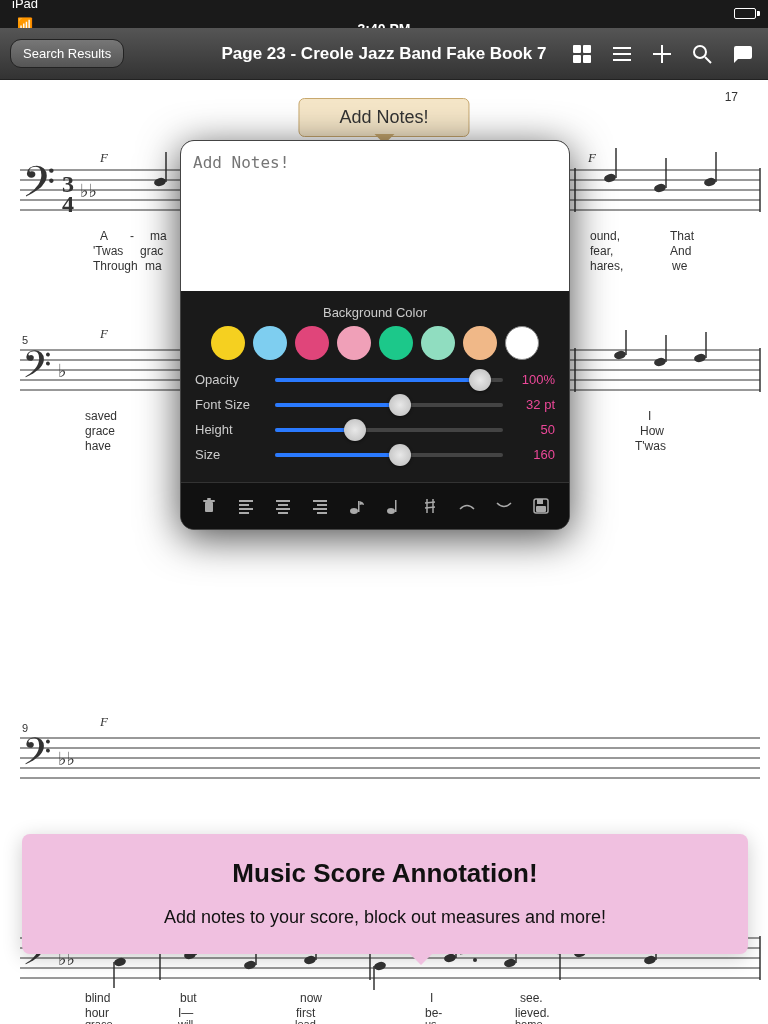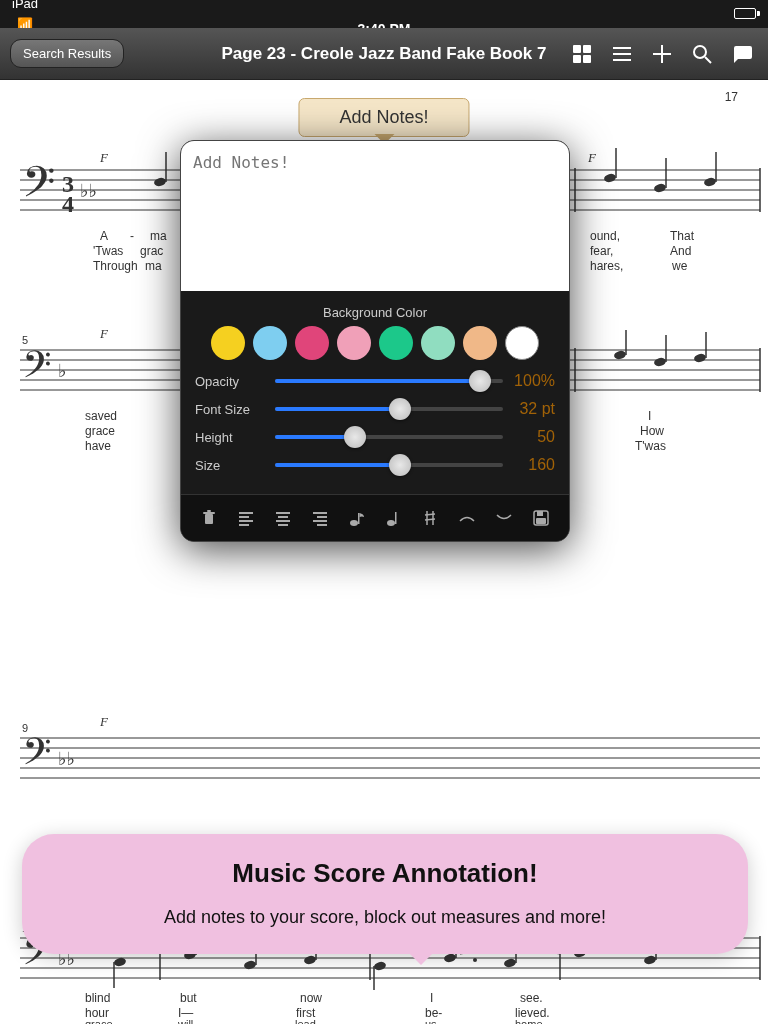--- a/index.html
+++ b/index.html
@@ -214,22 +214,22 @@
       width: 22px;
       height: 22px;
       background: radial-gradient(circle, #e8e8e8, #bbb);
       border-radius: 50%;
       position: absolute;
       top: -9px;
       transform: translateX(-50%);
       box-shadow: 0 1px 3px rgba(0,0,0,0.5);
     }
     .slider-value {
-      color: #a16207;
-      font-size: 16px;
+      color: #ec4899;
+      font-size: 13px;
       width: 42px;
       text-align: right;
       flex-shrink: 0;
     }
 
     
     .popup-toolbar {
       background: #111;
       display: flex;
       align-items: center;
@@ -249,21 +249,21 @@
       border-radius: 4px;
     }
 
     
     #annotation-bubble {
       position: absolute;
       bottom: 70px;
       left: 22px;
       right: 20px;
       background: #f0c0e0;
-      border-radius: 32px;
+      border-radius: 8px;
       padding: 24px 30px;
       text-align: center;
       z-index: 300;
       box-shadow: 0 4px 20px rgba(0,0,0,0.2);
     }
     #annotation-bubble::after {
       content: '';
       position: absolute;
       bottom: -25px;
       left: 55%;

